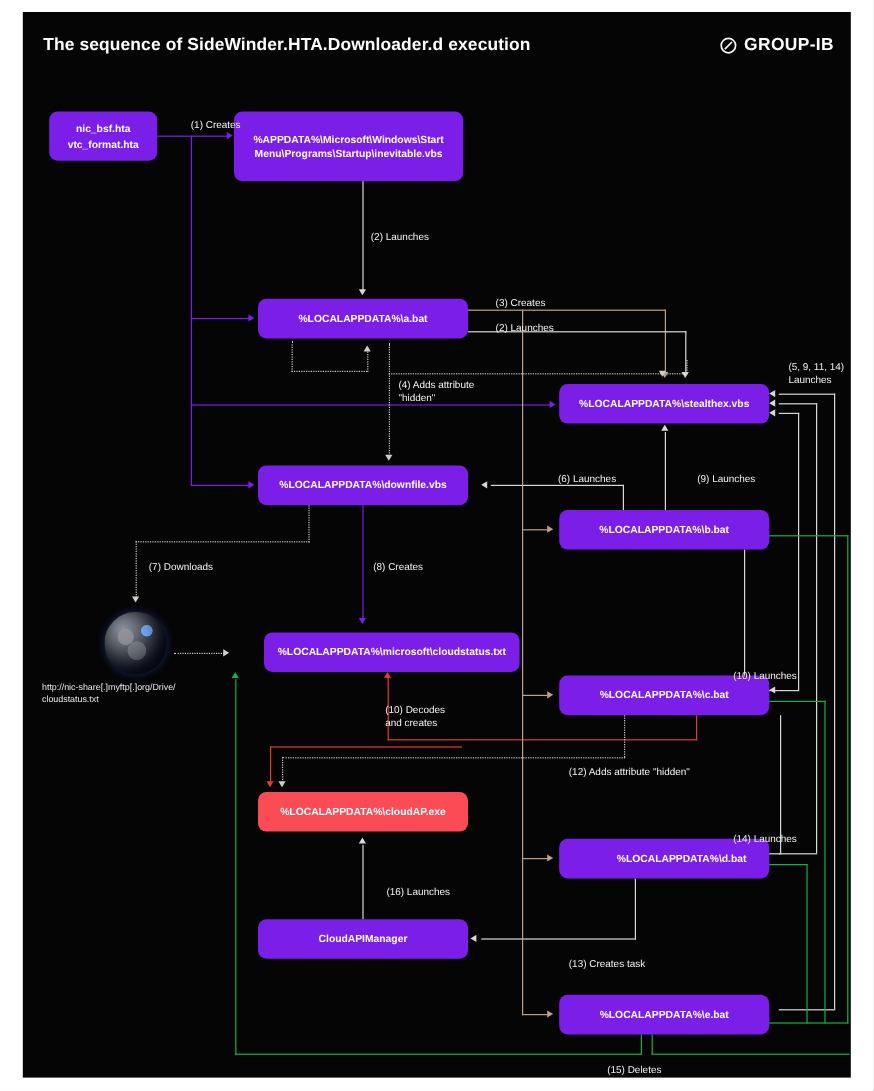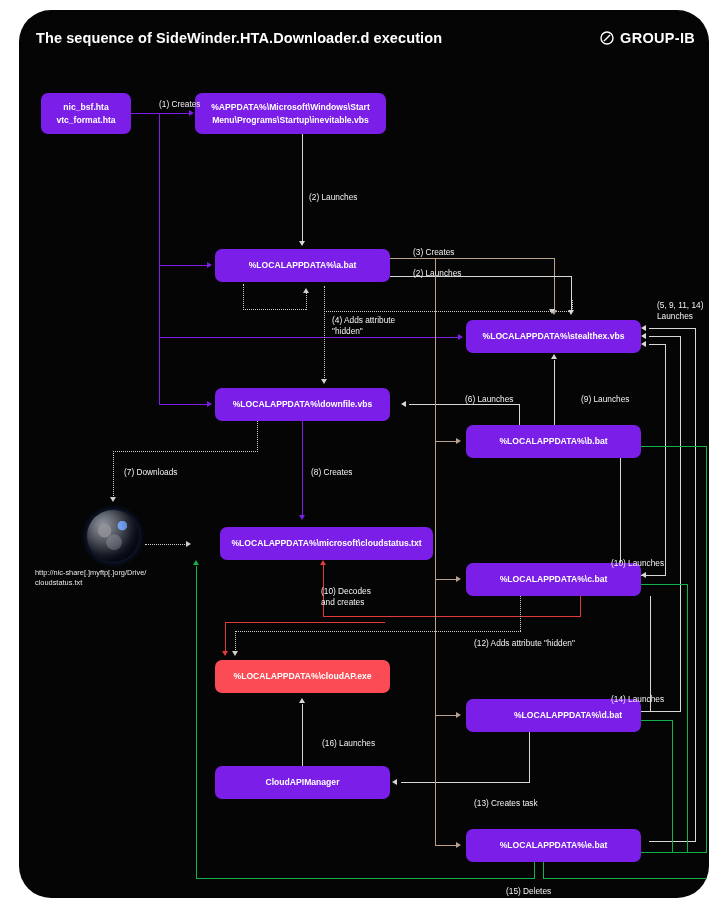--- a/index.html
+++ b/index.html
@@ -1,18 +1,18 @@
 <!DOCTYPE html>
 <html><head>
 <meta charset="utf-8">
 <style>
   html,body{margin:0;padding:0;background:#ffffff;}
   body{width:728px;height:909px;font-family:"Liberation Sans",sans-serif;overflow:hidden;}
   #stage{position:relative;width:728px;height:909px;background:#ffffff;}
-  #panel{position:absolute;left:19px;top:10px;width:690px;height:888px;background:#050505;overflow:hidden;border-radius:32px;}
+  #panel{position:absolute;left:19px;top:10px;width:690px;height:888px;background:#050505;overflow:hidden;}
 
   .ttl{position:absolute;left:17px;top:20px;color:#ffffff;font-size:14.5px;font-weight:bold;letter-spacing:.1px;white-space:nowrap;}
   .logo{position:absolute;right:14px;top:20px;display:flex;align-items:center;gap:5px;color:#fff;}
   .logo .gmark{width:16px;height:16px;display:block;}
   .logo .gtxt{font-size:14.5px;font-weight:bold;letter-spacing:.3px;}
 
   .node{position:absolute;box-sizing:border-box;border-radius:7px;background:#7a1ee8;
         color:#ffffff;font-size:8.6px;font-weight:bold;display:flex;align-items:center;
         justify-content:center;text-align:center;line-height:1.45;padding:3px 7px;z-index:6;}
   .node.red{background:#fb4b55;}
@@ -53,21 +53,21 @@
     <div class="logo">
       <svg class="gmark" viewBox="0 0 24 24">
         <circle cx="12" cy="12" r="9" fill="none" stroke="#ffffff" stroke-width="2.1"></circle>
         <line x1="7.5" y1="16.5" x2="16.5" y2="7.5" stroke="#ffffff" stroke-width="2.1"></line>
       </svg>
       <span class="gtxt">GROUP-IB</span>
     </div>
 
     <div class="node two" style="left:22px;top:83px;width:90px;height:41px;">nic_bsf.hta<br>vtc_format.hta</div>
 
-    <div class="node two" style="left:176px;top:83px;width:191px;height:41px;">%APPDATA%\Microsoft\Windows\Start<br>Menu\Programs\Startup\inevitable.vbs</div>
+    <div class="node two" style="left:176px;top:83px;width:191px;height:58px;">%APPDATA%\Microsoft\Windows\Start<br>Menu\Programs\Startup\inevitable.vbs</div>
 
     <div class="node" style="left:196px;top:239px;width:175px;height:33px;">%LOCALAPPDATA%\a.bat</div>
 
     <div class="node" style="left:447px;top:310px;width:175px;height:33px;">%LOCALAPPDATA%\stealthex.vbs</div>
 
     <div class="node" style="left:196px;top:378px;width:175px;height:33px;">%LOCALAPPDATA%\downfile.vbs</div>
 
     <div class="node" style="left:447px;top:415px;width:175px;height:33px;">%LOCALAPPDATA%\b.bat</div>
 
     <div class="node" style="left:177px;top:517px;width:213px;height:33px;margin-left:24px;">%LOCALAPPDATA%\microsoft\cloudstatus.txt</div>

